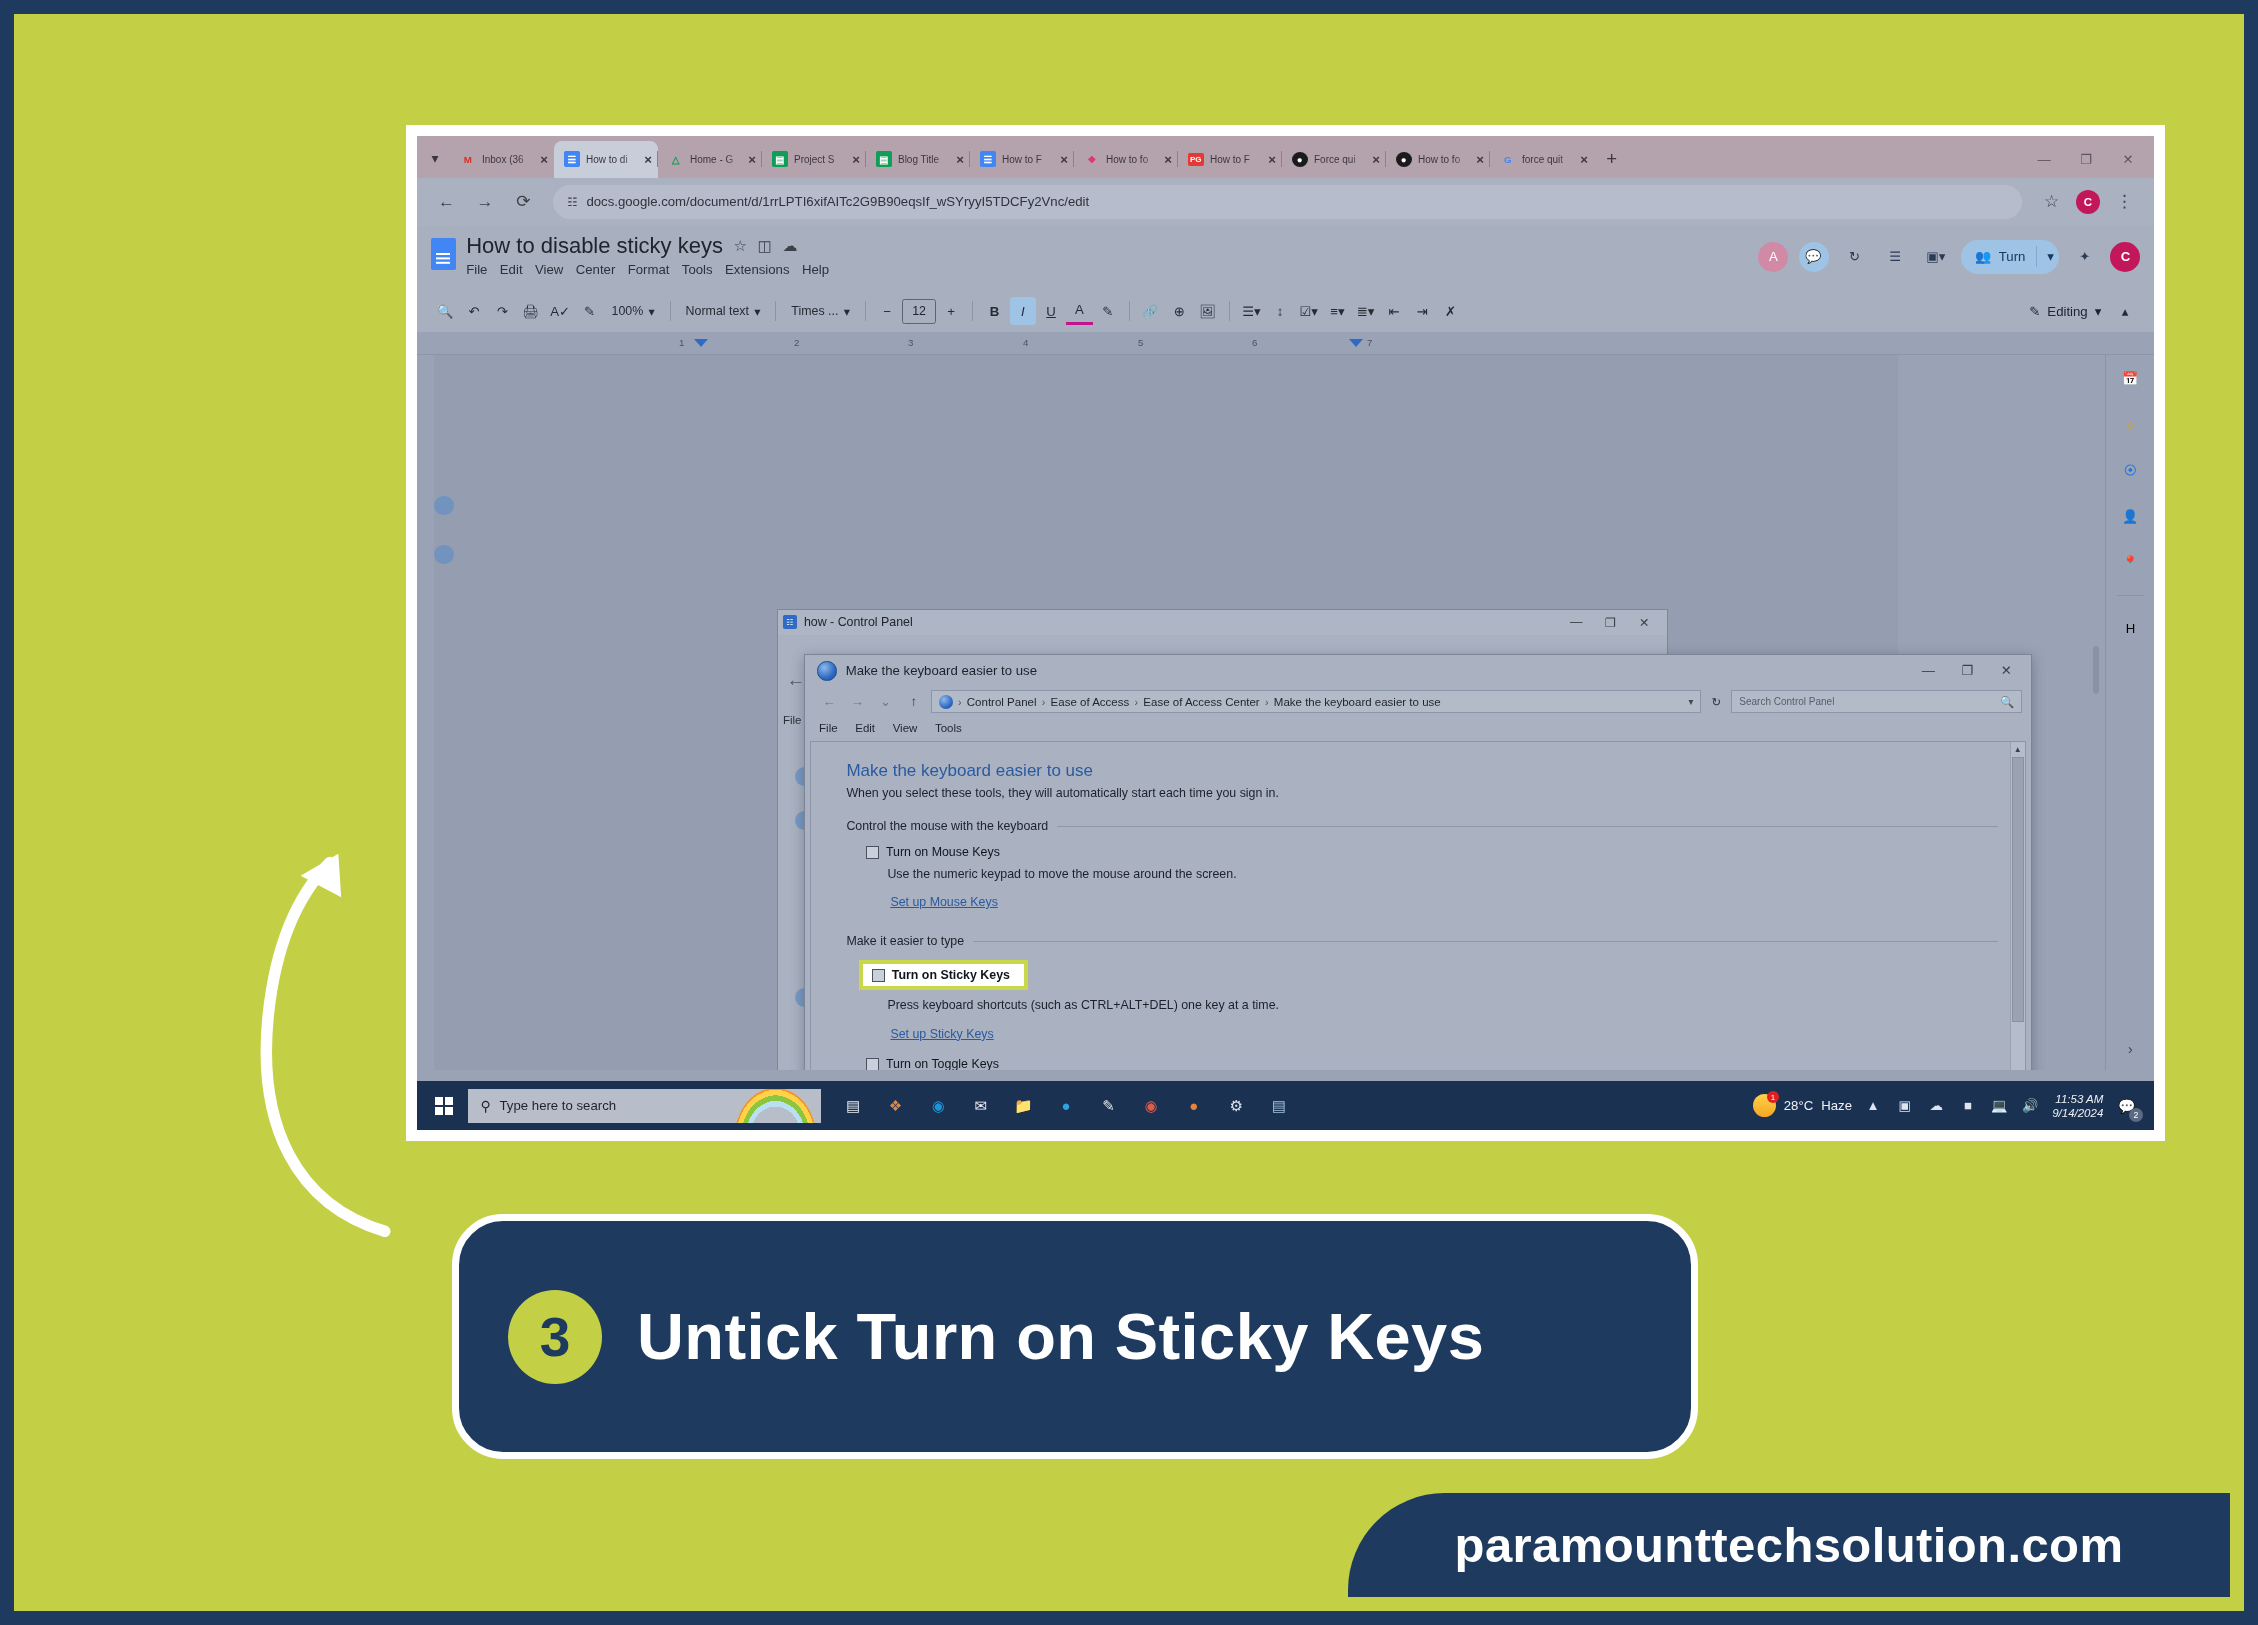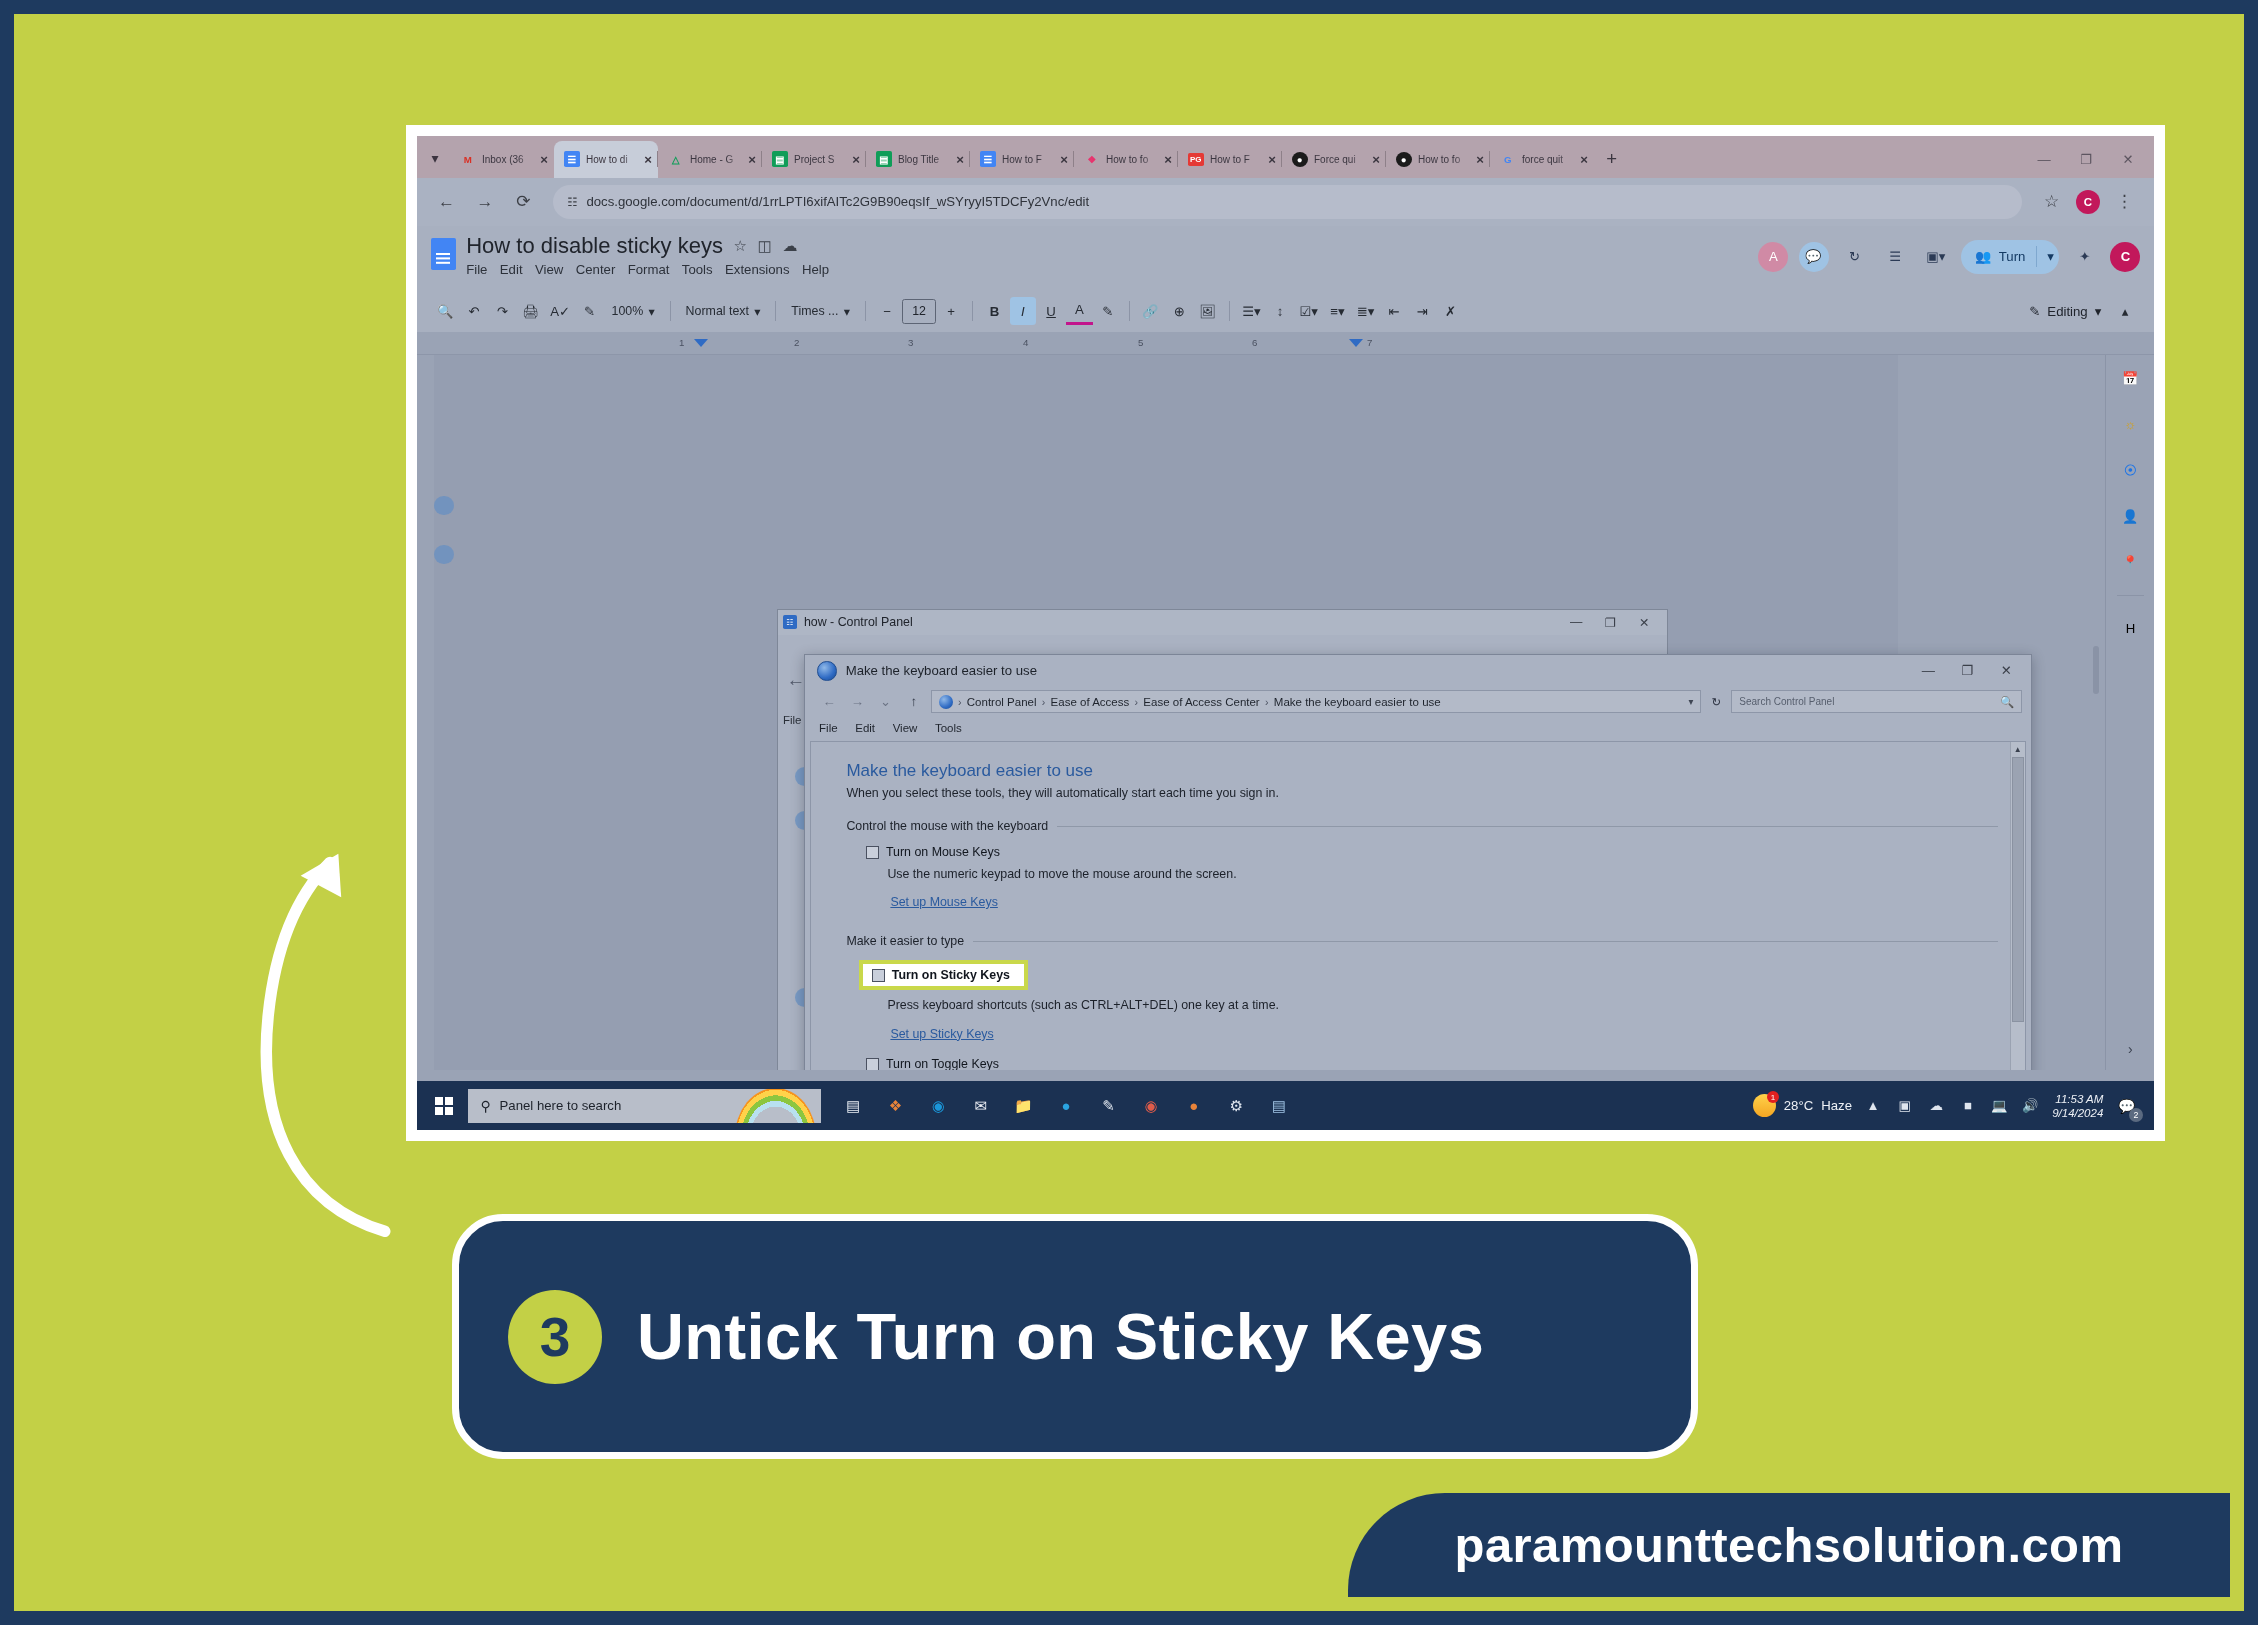--- a/index.html
+++ b/index.html
@@ -759,21 +759,21 @@
         <div class="tb-start">
           <span class="win-logo">
               <i></i>
               <i></i>
               <i></i>
               <i></i>
             </span>
         </div>
         <div class="tb-search">
           <span style="font-size:14px;color:#1d222b">⚲</span>
-          <span class="tb-search-ph">Panel here to search</span>
+          <span class="tb-search-ph">Type here to search</span>
           <span class="rainbow"></span>
         </div>
         <div class="tb-icons">
           <div class="tb-ico">▤</div>
           <div class="tb-ico" style="color:#e8833a">❖</div>
           <div class="tb-ico" style="color:#1b96d8">◉</div>
           <div class="tb-ico" style="color:#eceff5">✉</div>
           <div class="tb-ico" style="color:#e8b84b">📁</div>
           <div class="tb-ico" style="color:#2aa3e0">●</div>
           <div class="tb-ico" style="color:#dfe5ee">✎</div>

